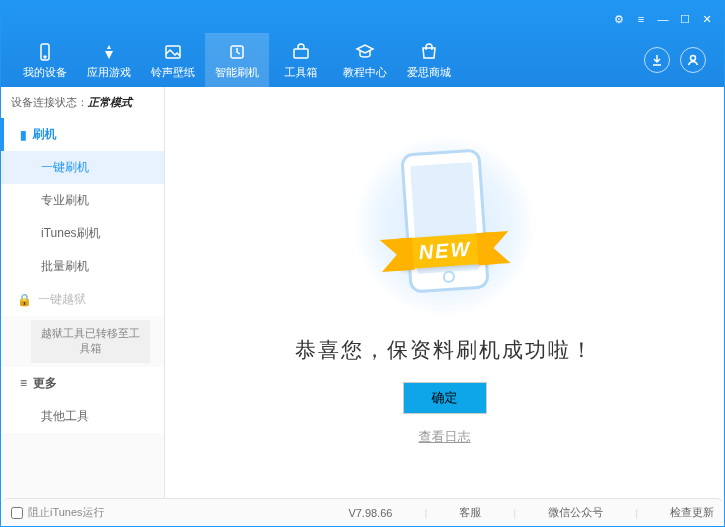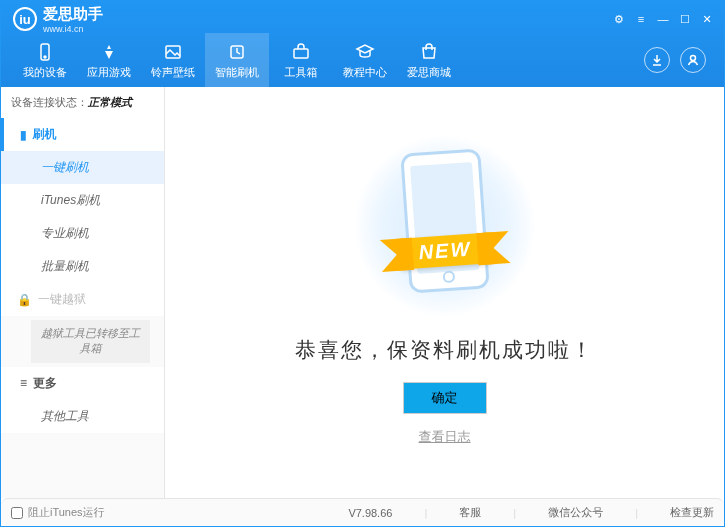--- a/index.html
+++ b/index.html
@@ -22,21 +22,21 @@
 .nav-right { margin-left: auto; display: flex; align-items: center; gap: 10px; padding-right: 6px; }
 .circle-btn { width: 26px; height: 26px; border: 1.5px solid rgba(255,255,255,0.7); border-radius: 50%; display: flex; align-items: center; justify-content: center; cursor: pointer; }
 
 .body { flex: 1; display: flex; overflow: hidden; }
 .sidebar { width: 164px; border-right: 1px solid #e5e5e5; display: flex; flex-direction: column; background: #fafafa; }
 .device-status { padding: 8px 10px; font-size: 11px; color: #666; background: #fff; }
 .device-status .val { color: #222; font-weight: bold; font-style: italic; }
 .side-group { font-size: 12px; }
 .group-header { display: flex; align-items: center; gap: 6px; padding: 8px 16px; color: #555; font-weight: bold; border-left: 3px solid transparent; background: #fff; }
 .group-header.active { border-left-color: #2196f3; color: #2196f3; }
-.side-item { padding: 8px 10px 8px 40px; color: #666; cursor: pointer; background: #fff; font-style: italic; }
+.side-item { padding: 8px 10px 8px 40px; color: #666; cursor: pointer; background: #fff; }
 .side-item.selected { background: #e8f2ff; color: #2196f3; }
 .side-item.block { background: #f0f0f0; margin: 4px 14px 4px 30px; padding: 6px 8px; color: #888; font-size: 11px; line-height: 1.4; text-align: center; }
 .lock-header { display: flex; align-items: center; gap: 6px; padding: 8px 16px; color: #bbb; background: #fff; }
 .cb { display: flex; align-items: center; gap: 4px; color: #888; font-size: 11px; }
 .cb input { width: 12px; height: 12px; }
 
 .main { flex: 1; display: flex; flex-direction: column; align-items: center; justify-content: center; position: relative; background: #fff; }
 .phone-illustration { position: relative; width: 150px; height: 180px; margin-bottom: 16px; }
 .glow { position: absolute; left: 50%; top: 48%; transform: translate(-50%,-50%); width: 180px; height: 180px; border-radius: 50%; background: radial-gradient(circle, #d6ecff 0%, #eaf5ff 50%, #fff 72%); }
 .phone { position: absolute; left: 50%; top: 45%; transform: translate(-50%,-50%) rotate(-4deg); width: 80px; height: 140px; background: #fff; border: 3px solid #b8d9f5; border-radius: 12px; }
@@ -55,27 +55,20 @@
 .status-right { margin-left: auto; display: flex; align-items: center; gap: 32px; }
 .status-item { cursor: pointer; }
 .vbar { color: #ddd; }
 </style>
 </head>
 <body>
 
 <div class="window">
   <div class="header">
     <div class="titlebar">
-      <div class="logo-wrap">
-        <div class="logo-circle">iu</div>
-        <div>
-          <div class="app-title">爱思助手</div>
-          <div class="app-url">www.i4.cn</div>
-        </div>
-      </div>
       <div class="tb-right">
         <span class="win-ctrl">⚙</span>
         <span class="win-ctrl">≡</span>
         <span class="win-ctrl">—</span>
         <span class="win-ctrl">☐</span>
         <span class="win-ctrl">✕</span>
       </div>
     </div>
     <div class="navbar">
       <div class="nav-item">
@@ -160,22 +153,22 @@
     <div class="sidebar">
       <div class="device-status">
         <span>设备连接状态：</span><span class="val">正常模式</span>
       </div>
       <div class="side-group">
         <div class="group-header active">
           <span>▮</span>
           <span>刷机</span>
         </div>
         <div class="side-item selected">一键刷机</div>
+        <div class="side-item">专业刷机</div>
         <div class="side-item">iTunes刷机</div>
-        <div class="side-item">专业刷机</div>
         <div class="side-item">批量刷机</div>
       </div>
       <div class="side-group">
         <div class="lock-header">
           <span>🔒</span>
           <span>一键越狱</span>
         </div>
         <div class="side-item block">越狱工具已转移至工具箱</div>
       </div>
       <div class="side-group">

